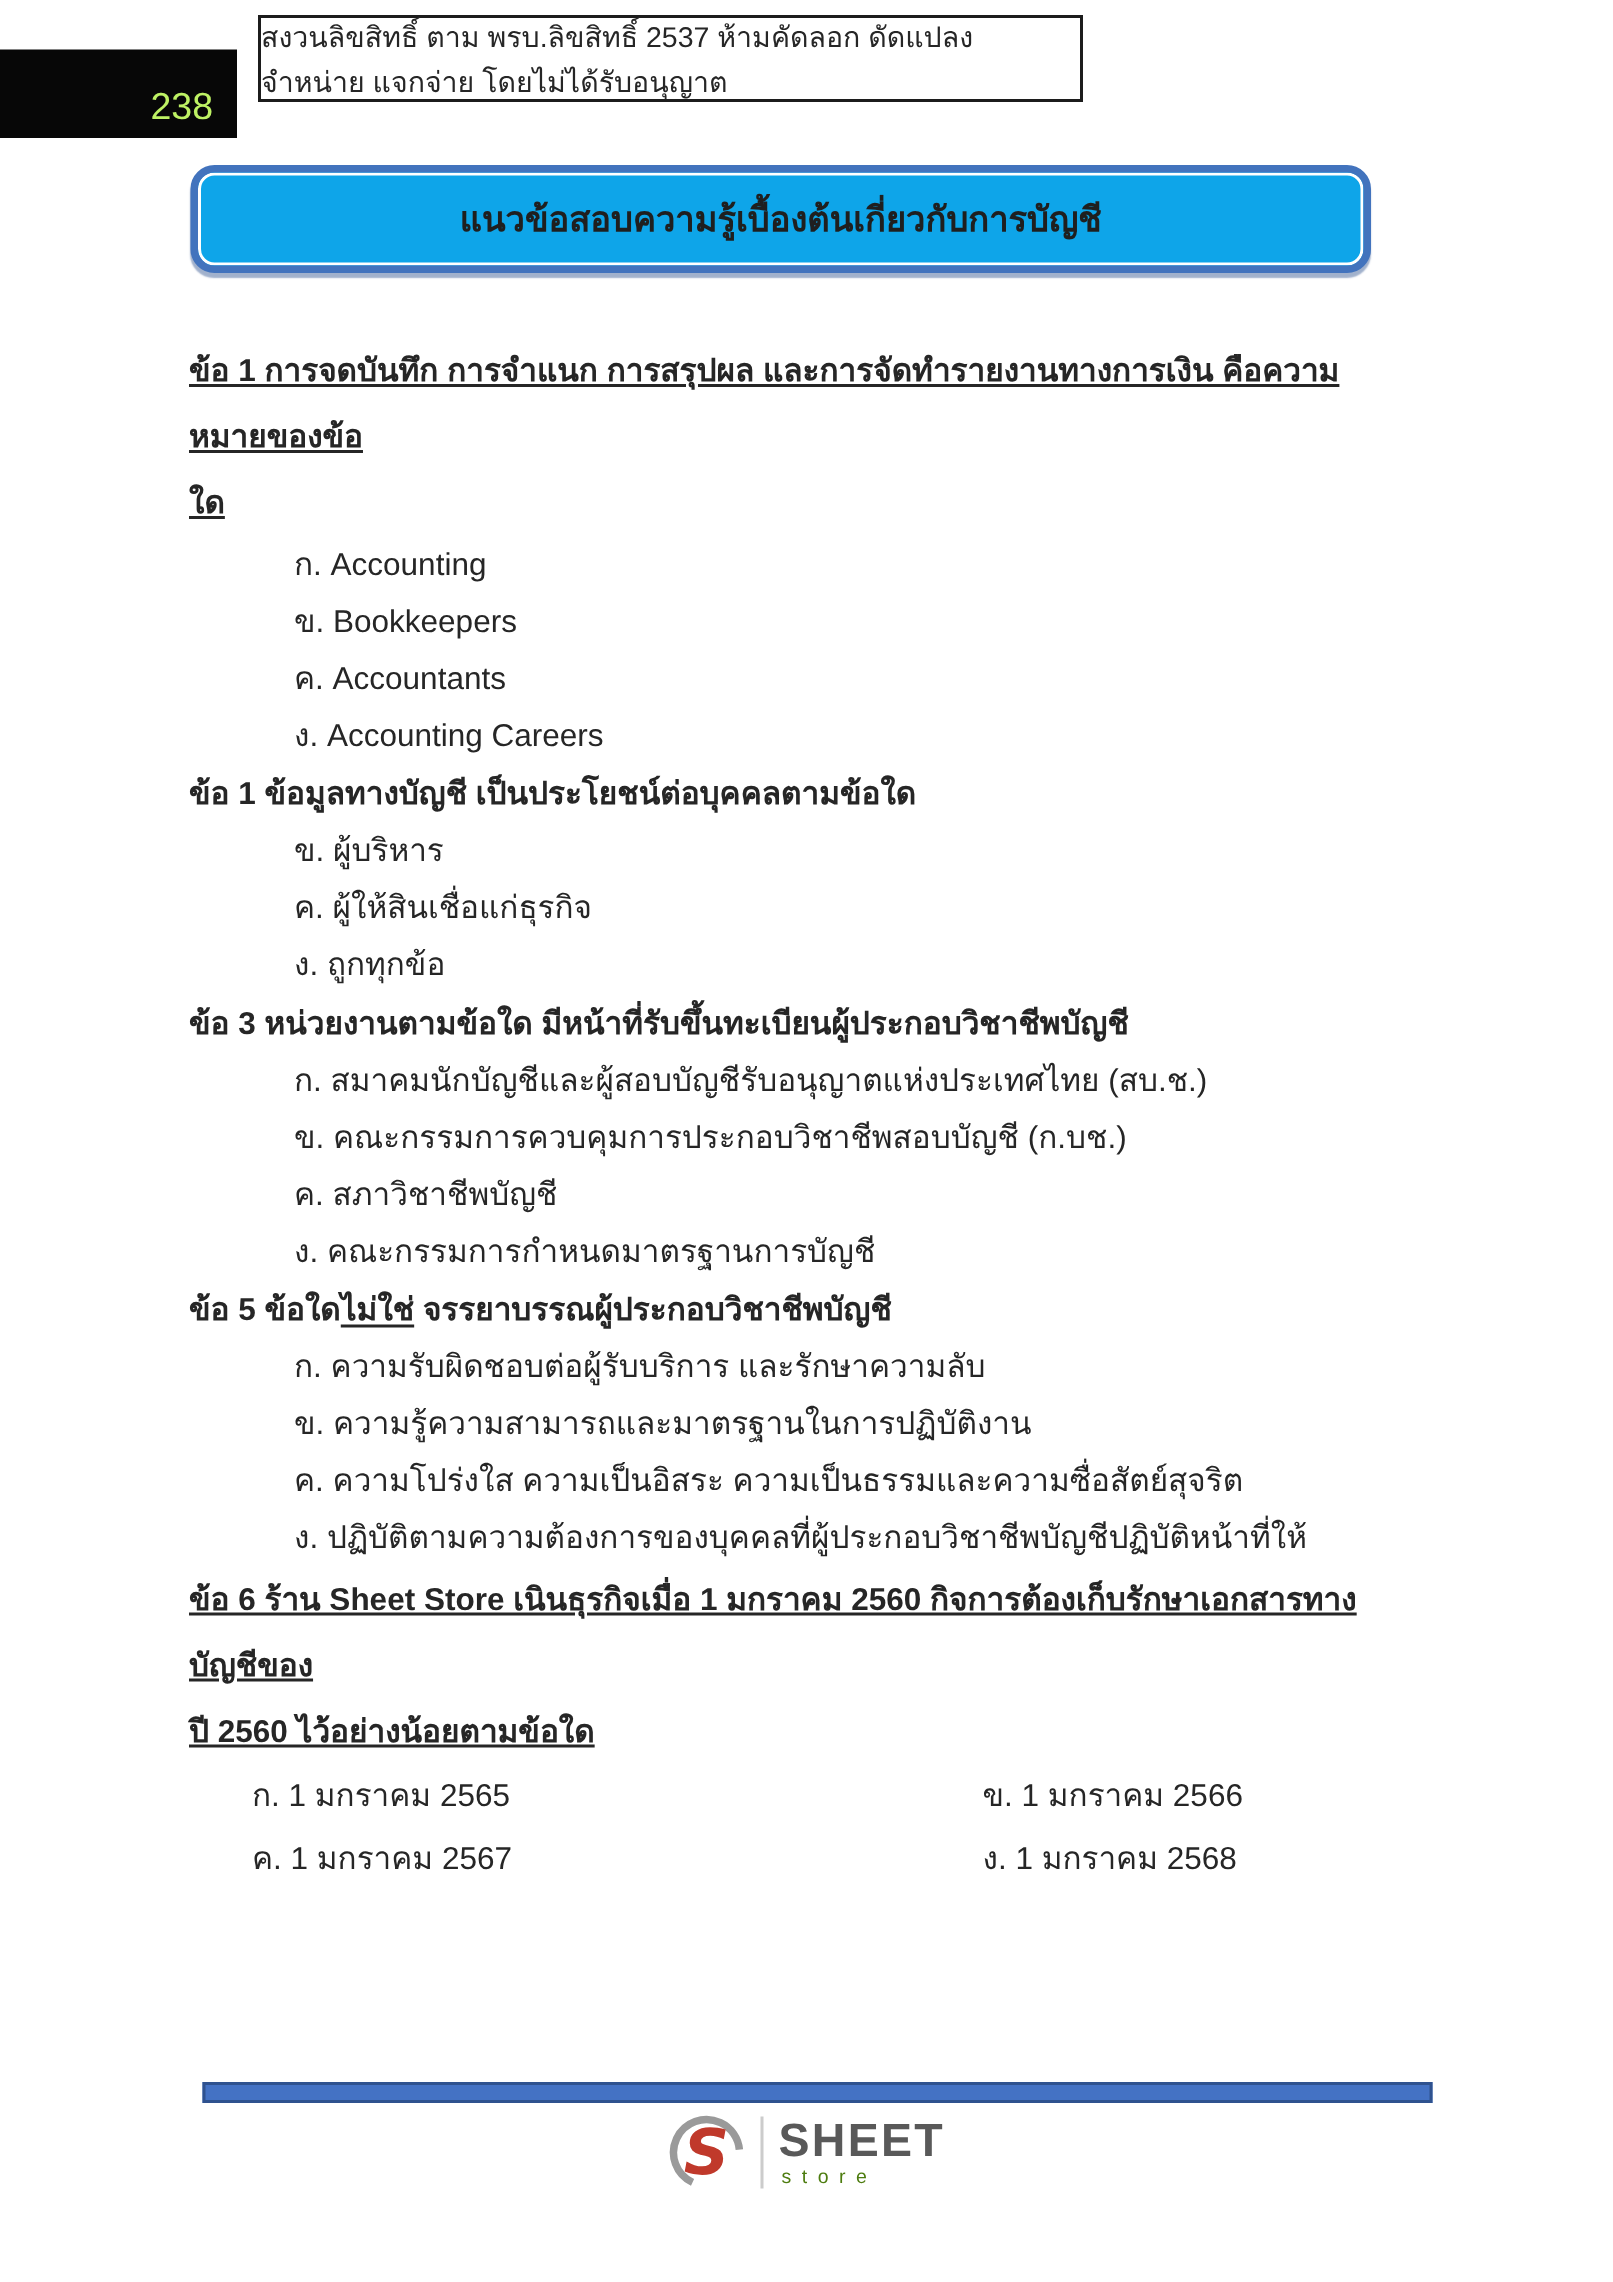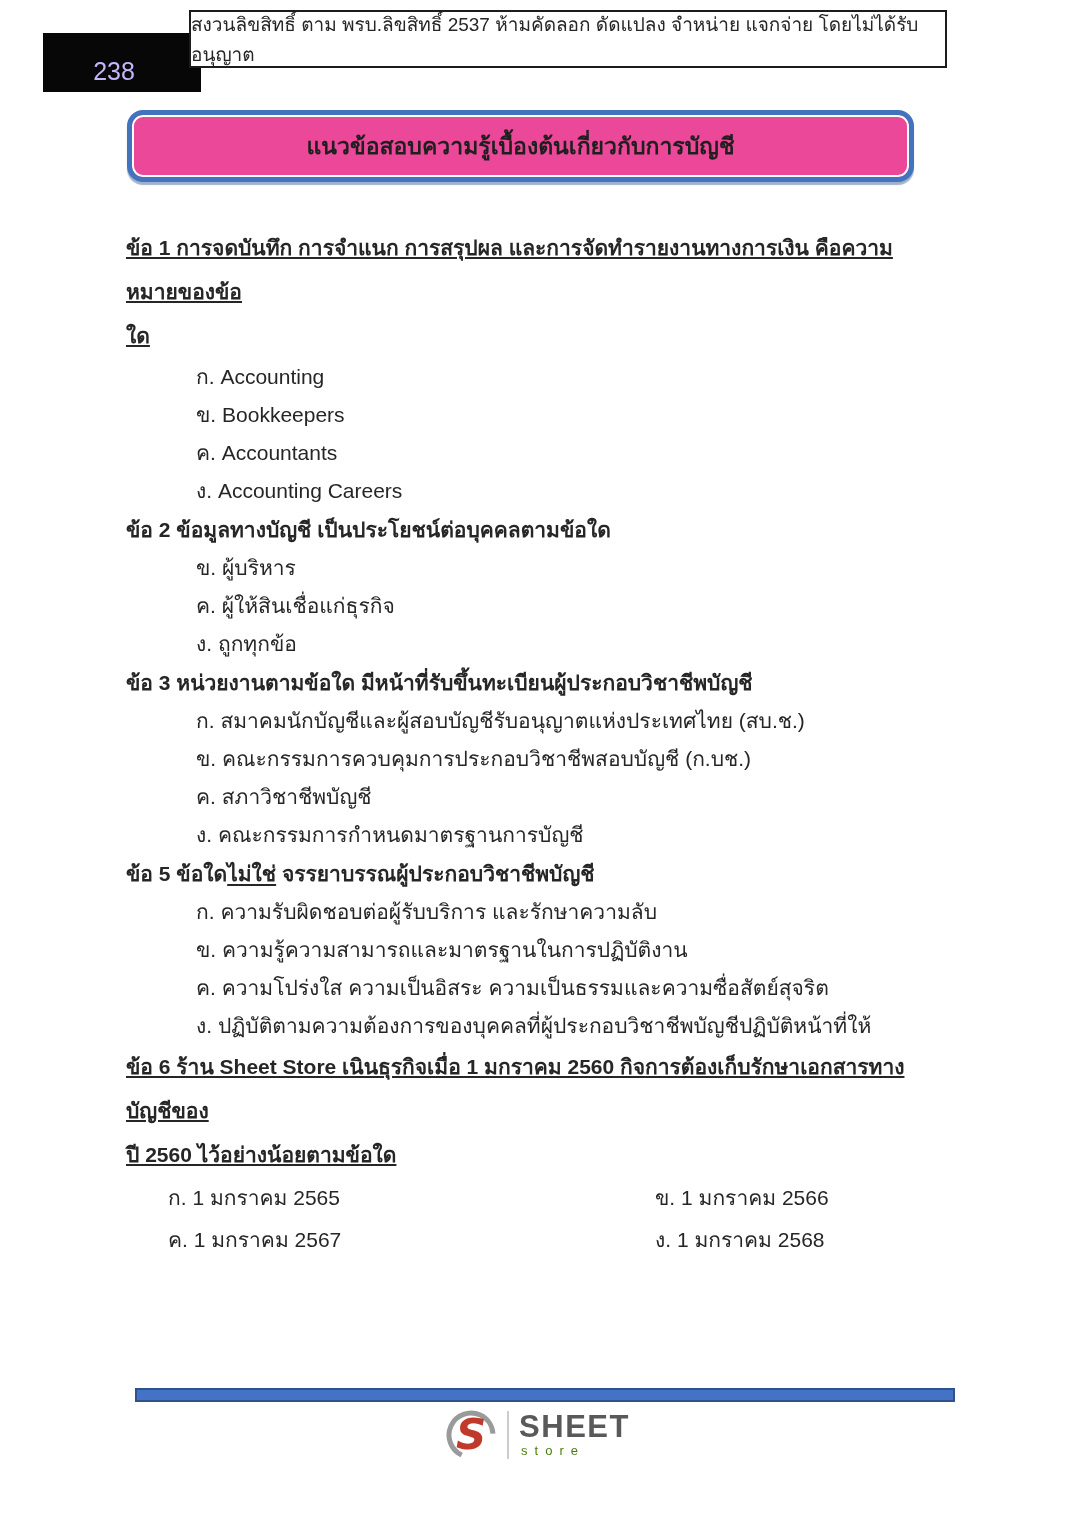--- a/index.html
+++ b/index.html
@@ -11,50 +11,48 @@
     height:1521px;
     background:#ffffff;
     overflow:hidden;
   }
 
   
   .page-number-box {
     position:absolute; top:33px; left:0;
     width:158px; height:59px;
     background:#070707;
-    color:#c4b5fd;
-    display:flex; align-items:flex-end; justify-content:center;
+    color:#bef264;
+    display:flex; align-items:flex-end; justify-content:flex-end;
     padding:0 16px 6px 0; box-sizing:border-box;
     font-size:25px;
-    margin-left:43px;
   }
 
   
   .copyright-box {
     position:absolute; top:10px; left:172px;
-    width:758px; height:58px;
+    width:550px; height:58px;
     border:2px solid #1c1c1c;
     box-sizing:border-box;
     display:flex; align-items:center; justify-content:center;
     font-size:19px; color:#262626;
     background:#ffffff;
-    margin-left:17px;
   }
 
   
   .title-box {
     position:absolute; top:110px; left:127px;
     width:787px; height:72px;
     border:5px solid #4273bd;
     border-radius:16px;
     box-sizing:border-box;
     display:flex; align-items:center; justify-content:center;
     font-weight:bold; font-size:23px; color:#1f1f1f;
     box-shadow:0 3px 1px rgba(47,82,143,0.45), inset 0 0 0 2px #ffffff;
-    background:#ec4899;
+    background:#0ea5e9;
   }
 
   
   .content {
     position:absolute; top:226px; left:126px;
     width:814px;
     color:#262626;
     font-size:21px;
   }
   .q-line   { font-weight:bold; line-height:44px;text-decoration:underline; }
@@ -106,21 +104,21 @@
     <div>
       <div class="q-line">ข้อ 1 การจดบันทึก การจำแนก การสรุปผล และการจัดทำรายงานทางการเงิน คือความหมายของข้อ</div>
       <div class="q-line">ใด</div>
       <div class="opt">ก. Accounting</div>
       <div class="opt">ข. Bookkeepers</div>
       <div class="opt">ค. Accountants</div>
       <div class="opt">ง. Accounting Careers</div>
     </div>
 
     <div>
-      <div class="q-text">ข้อ 2 ข้อมูลทางบัญชี เป็นประโยชน์ต่อบุคคลตามข้อใด</div>
+      <div class="q-text">ข้อ 1 ข้อมูลทางบัญชี เป็นประโยชน์ต่อบุคคลตามข้อใด</div>
       <div class="opt">ข. ผู้บริหาร</div>
       <div class="opt">ค. ผู้ให้สินเชื่อแก่ธุรกิจ</div>
       <div class="opt">ง. ถูกทุกข้อ</div>
     </div>
 
     <div>
       <div class="q-text">ข้อ 3 หน่วยงานตามข้อใด มีหน้าที่รับขึ้นทะเบียนผู้ประกอบวิชาชีพบัญชี</div>
       <div class="opt">ก. สมาคมนักบัญชีและผู้สอบบัญชีรับอนุญาตแห่งประเทศไทย  (สบ.ช.)</div>
       <div class="opt">ข. คณะกรรมการควบคุมการประกอบวิชาชีพสอบบัญชี (ก.บช.)</div>
       <div class="opt">ค. สภาวิชาชีพบัญชี</div>

